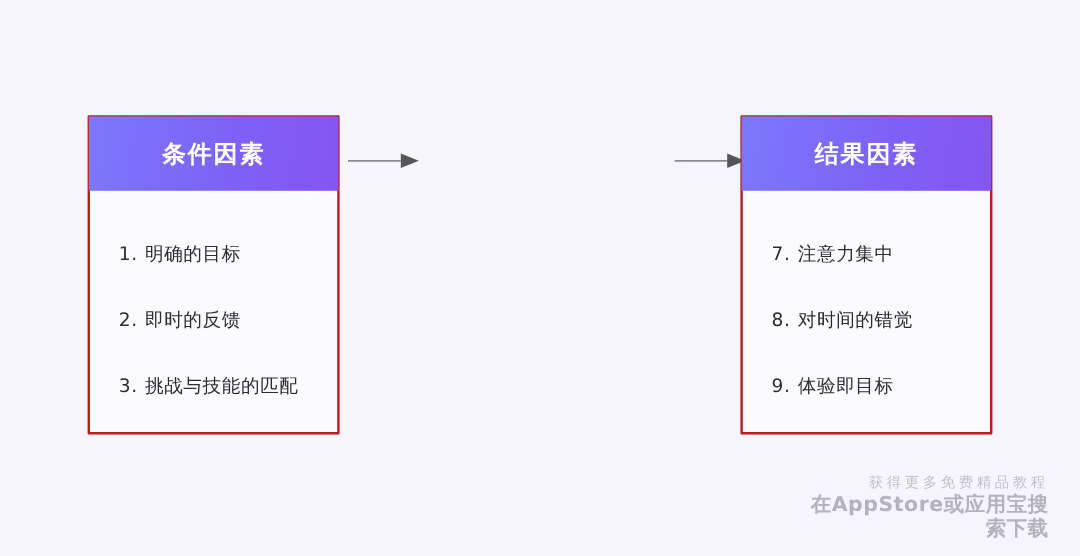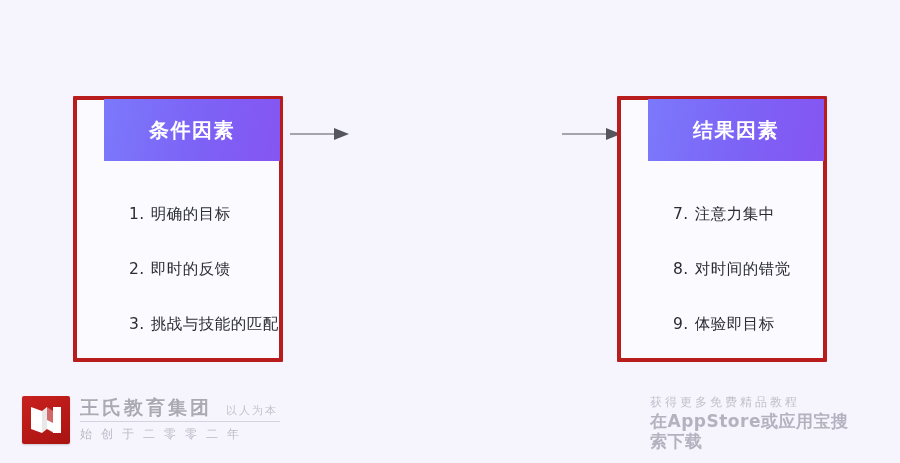--- a/index.html
+++ b/index.html
@@ -23,24 +23,23 @@
     width: 900px;
     height: 385px;
   }
 
   .card {
     position: absolute;
     top: 96px;
     width: 210px;
     height: 266px;
     background: #fbfaff;
-    border: 4px solid #b91c1c;
+    border: 2px solid #b91c1c;
     box-sizing: border-box;
     border-radius: 1px;
-    padding-left: 28px;
   }
   #card-0 { left: 73px; }
   #card-1 { left: 345px; }
   #card-2 { left: 617px; }
 
   .card-header {
     height: 62px;
     margin: -1px -1px 0 -1px;
     background: linear-gradient(100deg, #7b79fb 0%, #7d62f6 55%, #8555f2 100%);
     display: flex;
@@ -144,24 +143,24 @@
     font-size: 12px;
     letter-spacing: 9px;
     color: #a9a7b5;
     opacity: 0.75;
     height: 18px;
   }
 
   
   #promo {
     position: absolute;
-    right: 44px;
+    right: 26px;
     top: 8px;
     width: 206px;
-    text-align: left;
+    text-align: right;
   }
   #promo-line-1 {
     font-size: 12px;
     letter-spacing: 3px;
     color: #b5b3c0;
     opacity: 0.8;
     height: 18px;
     line-height: 18px;
   }
   #promo-bar {
@@ -243,38 +242,19 @@
         <span class="num">9.</span>
         <span>体验即目标</span>
       </div>
     </div>
   </div>
 
 </div>
 
 <div id="footer">
 
-  <div id="brand">
-    <div id="brand-logo">
-      <svg width="48" height="48" viewBox="0 0 48 48">
-        <polygon points="9,11 20,15 20,37 9,33" fill="#ffffff"></polygon>
-        <polygon points="20,15 25,11 25,33 20,37" fill="#e8e8e8"></polygon>
-        <polygon points="25,11 31,15 31,37 25,33" fill="#ffffff" opacity="0.35"></polygon>
-        <polygon points="31,11 39,11 39,37 31,37" fill="#ffffff"></polygon>
-        <polygon points="25,24 33,28 33,37 25,33" fill="#ffffff"></polygon>
-      </svg>
-    </div>
-    <div id="brand-text">
-      <div id="brand-line-1">
-        <span id="brand-name">王氏教育集团</span>
-        <span id="brand-slogan">以人为本</span>
-      </div>
-      <div id="brand-rule"></div>
-      <div id="brand-line-2">始创于二零零二年</div>
-    </div>
-  </div>
 
   <div id="promo">
     <div id="promo-line-1">获得更多免费精品教程</div>
     <div id="promo-line-3">在AppStore或应用宝搜索下载</div>
   </div>
 
 </div>
 
 </body></html>

